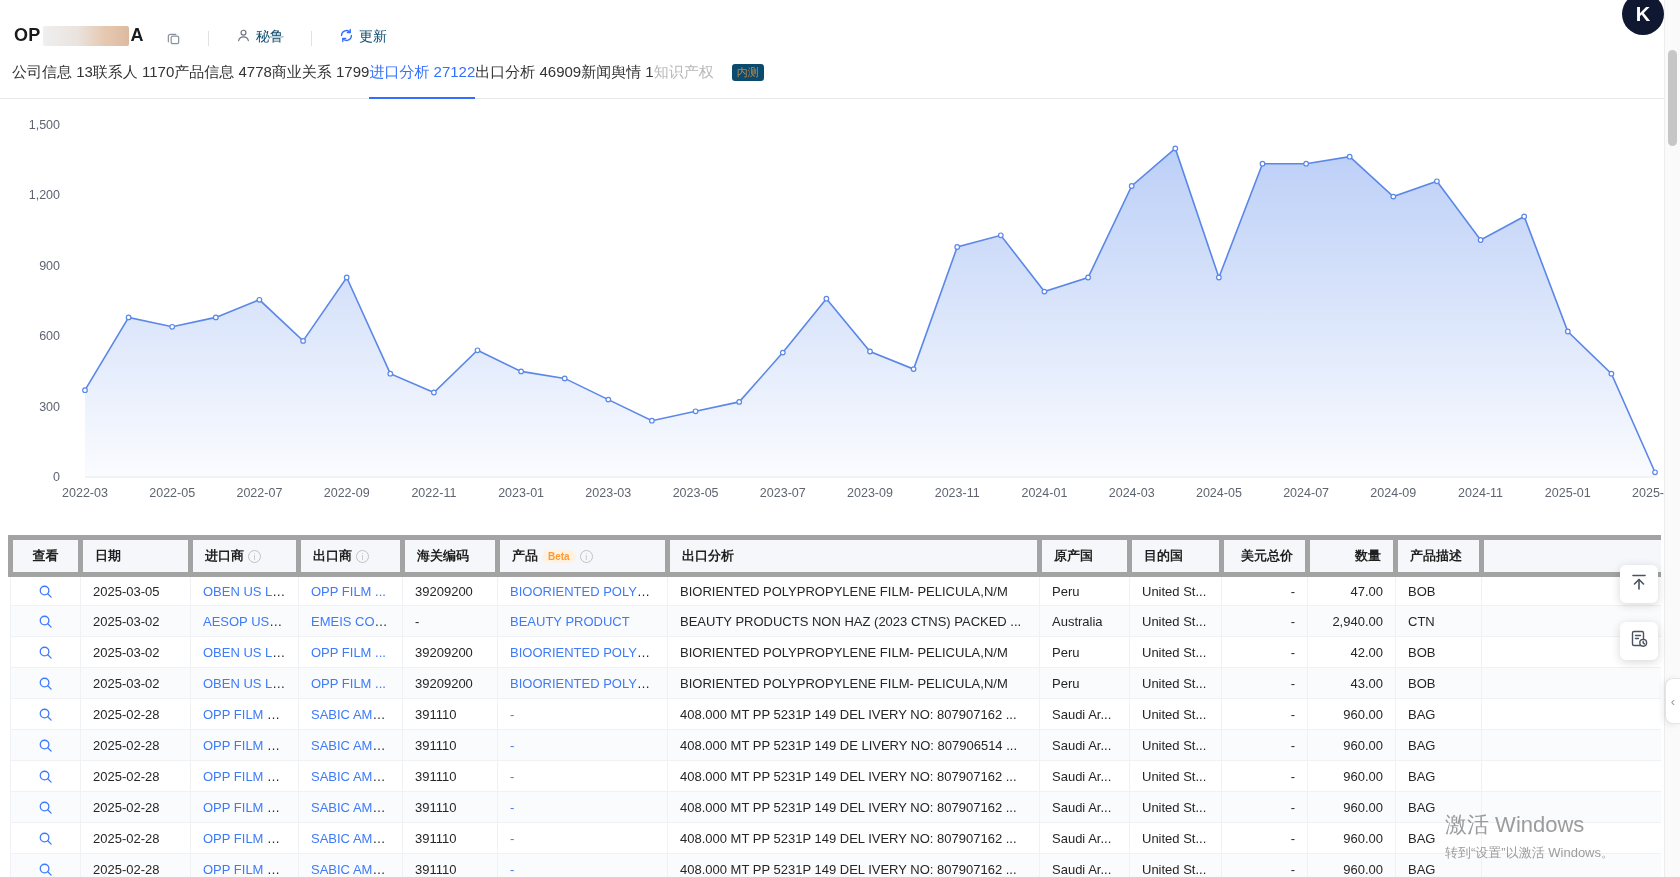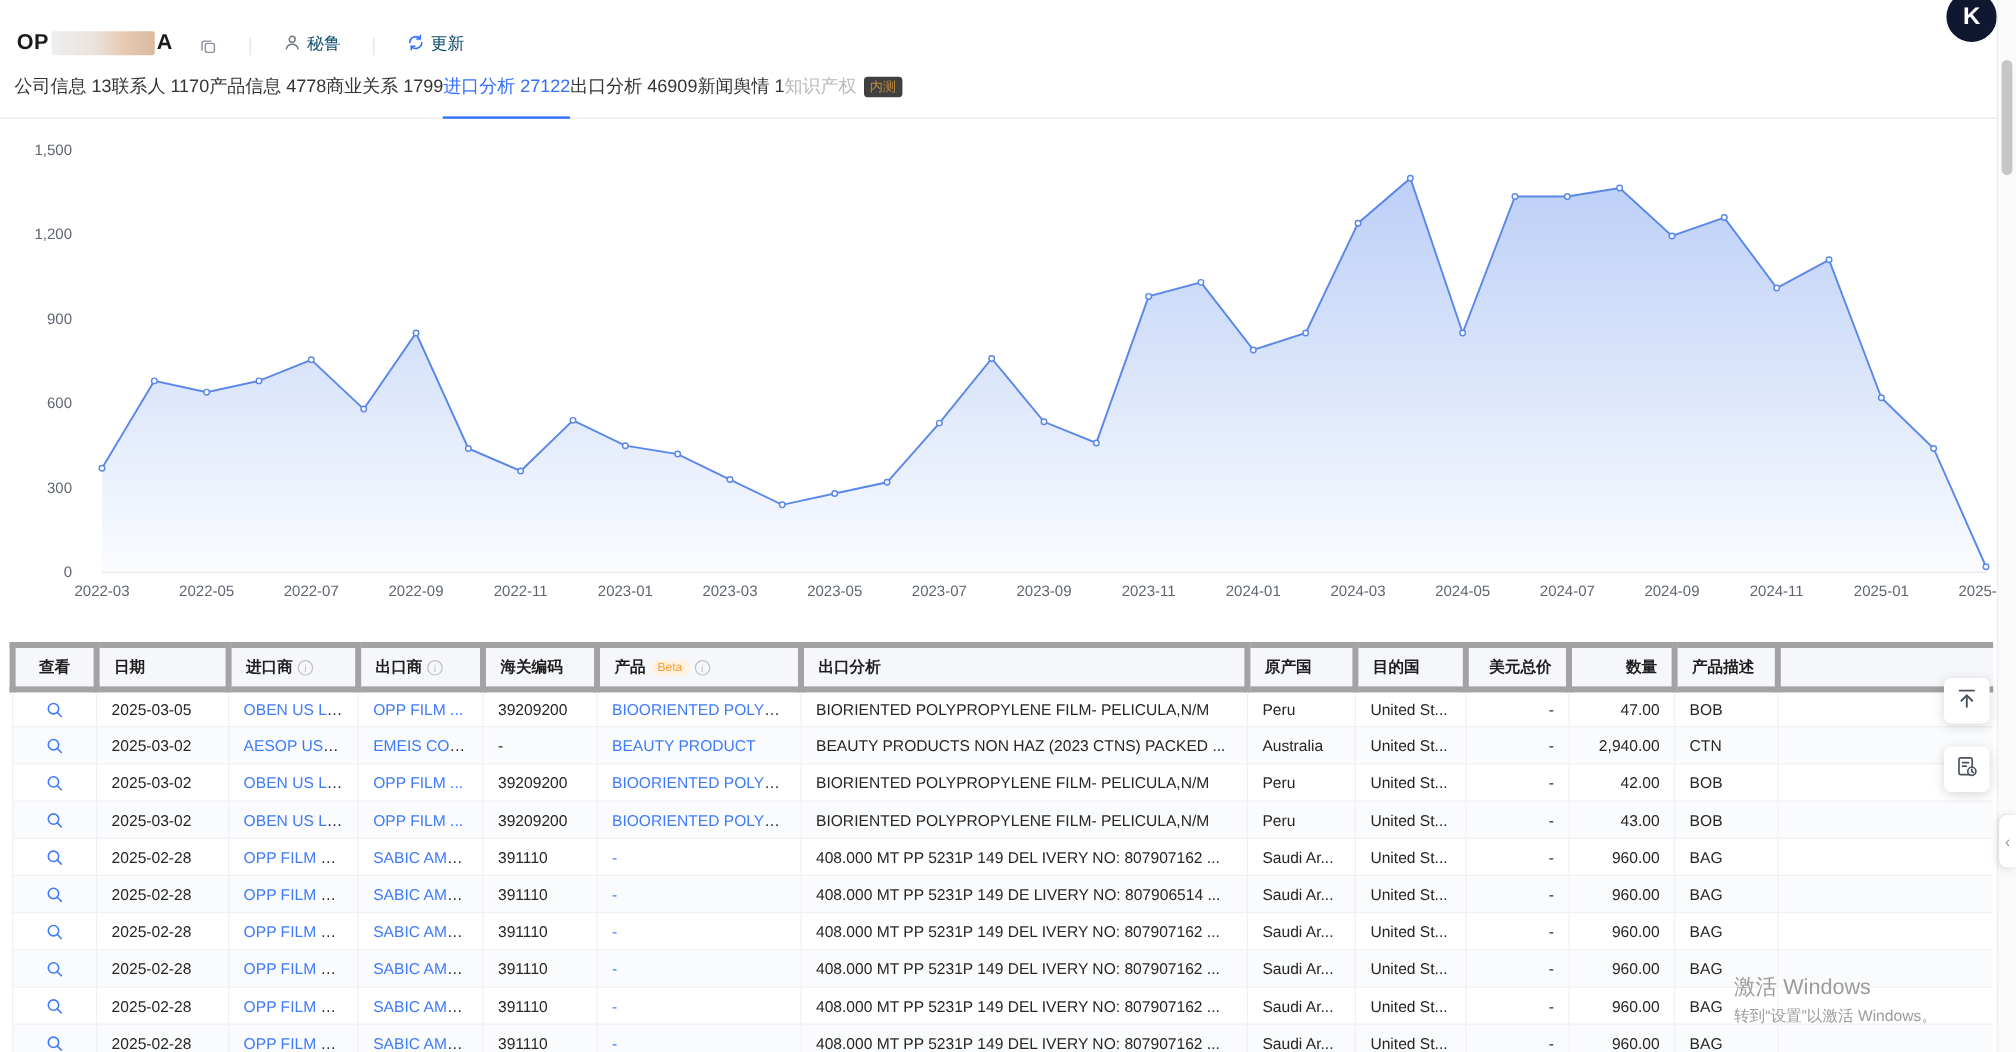--- a/index.html
+++ b/index.html
@@ -19,61 +19,61 @@
   .logo-circle{position:absolute;right:16px;top:-7px;width:42px;height:42px;border-radius:50%;
     background:#0f1830;color:#fff;display:flex;align-items:center;justify-content:center;
     font-size:20px;font-weight:700;z-index:8}
 
   
   .tabs{display:flex;align-items:stretch;height:53px;padding:0 12px;border-bottom:1px solid #e8e8e8}
   .tab{display:flex;align-items:center;gap:4px;font-size:15px;color:#333;cursor:pointer;position:relative;white-space:nowrap}
   .tab.active{color:var(--accent);font-weight:400}
   .tab.active::after{content:"";position:absolute;left:0;right:0;bottom:-1px;height:2px;background:var(--accent)}
   .tab.disabled{color:#b9b9b9}
-  .neice-badge{font-size:11px;color:#bf8a3d;background:#404040;padding:1px 5px;border-radius:3px;margin-left:2px}
+  .neice-badge{font-size:11px;color:#bf8a3d;background:#0c4a6e;padding:1px 5px;border-radius:3px;margin-left:14px}
 
   
   .chart-wrap{position:relative;height:436px;width:1680px;overflow:hidden}
   #chart-svg{position:absolute;left:0;top:0}
   #chart-svg text{font-family:"Liberation Sans","DejaVu Sans",sans-serif;font-size:12.5px;fill:#5e6570}
 
   
   .table-wrap{width:1658px;padding-left:8px}
   table{border-collapse:collapse;table-layout:fixed;width:1650px}
   th{height:37px;background:#f5f7fa;font-size:13px;font-weight:700;color:#1f1f1f;
      padding:0 12px;white-space:nowrap;border:5px solid #a3a3a3;text-align:left}
   td{height:31px;padding:0 12px;font-size:13px;color:#262626;border:1px solid #f0f1f4;
      white-space:nowrap;overflow:hidden;text-overflow:ellipsis;background:#fff}
   tr.stripe td{background:#fafbfc}
   .ta-c{text-align:center}.ta-r{text-align:right}
   th.ta-r{text-align:right}th.ta-c{text-align:center}
   .c-filler{border-right:none!important}
   .link{color:var(--link);cursor:pointer}
   .mag{color:var(--link);display:inline-flex;vertical-align:middle;cursor:pointer}
-  .beta-badge{font-size:10px;color:#ff9a2e;background:#fff2e3;border-radius:8px;padding:1px 6px;margin-left:4px;font-weight:400;vertical-align:middle}
+  .beta-badge{font-size:10px;color:#ff9a2e;background:#fff2e3;border-radius:8px;padding:1px 6px;margin-left:4px;font-weight:700;vertical-align:middle}
   .info-icon{display:inline-flex;width:13px;height:13px;border:1px solid #c2c2c2;border-radius:50%;
      margin-left:4px;align-items:center;justify-content:center;color:#c2c2c2;font-size:9px;
      vertical-align:middle;font-weight:400;cursor:pointer}
   .info-icon::after{content:"i"}
 
   
   .scrollbar{position:absolute;right:0;top:0;bottom:0;width:16px;background:#fafafa;border-left:1px solid #ededed;z-index:9}
   .scrollbar-thumb{position:absolute;left:3px;width:9px;top:50px;height:96px;background:#c6c6c6;border-radius:5px;cursor:pointer}
   .fab{position:absolute;right:22px;width:38px;height:38px;background:#fff;border-radius:6px;
      box-shadow:0 2px 10px rgba(0,0,0,.16);display:flex;align-items:center;justify-content:center;cursor:pointer;z-index:10}
   #fab-top{top:565px}
   #fab-feedback{top:622px}
   .handle{position:absolute;right:0;top:678px;width:15px;height:46px;background:#fff;
      border:1px solid #e5e5e5;border-right:none;border-radius:8px 0 0 8px;
      box-shadow:-2px 1px 6px rgba(0,0,0,.08);display:flex;align-items:center;justify-content:center;
      color:#999;font-size:13px;cursor:pointer;z-index:10}
 
   
   .watermark{position:absolute;left:1445px;top:810px;color:#9c9c9c;z-index:7;pointer-events:none}
-  .watermark .l1{font-size:18px}
+  .watermark .l1{font-size:22px}
   .watermark .l2{font-size:13px;margin-top:4px}
 </style>
 </head>
 <body>
 
 <div class="topbar">
   <div class="company">
     <span>OP</span>
     <span class="redact"></span>
     <span>A</span>

